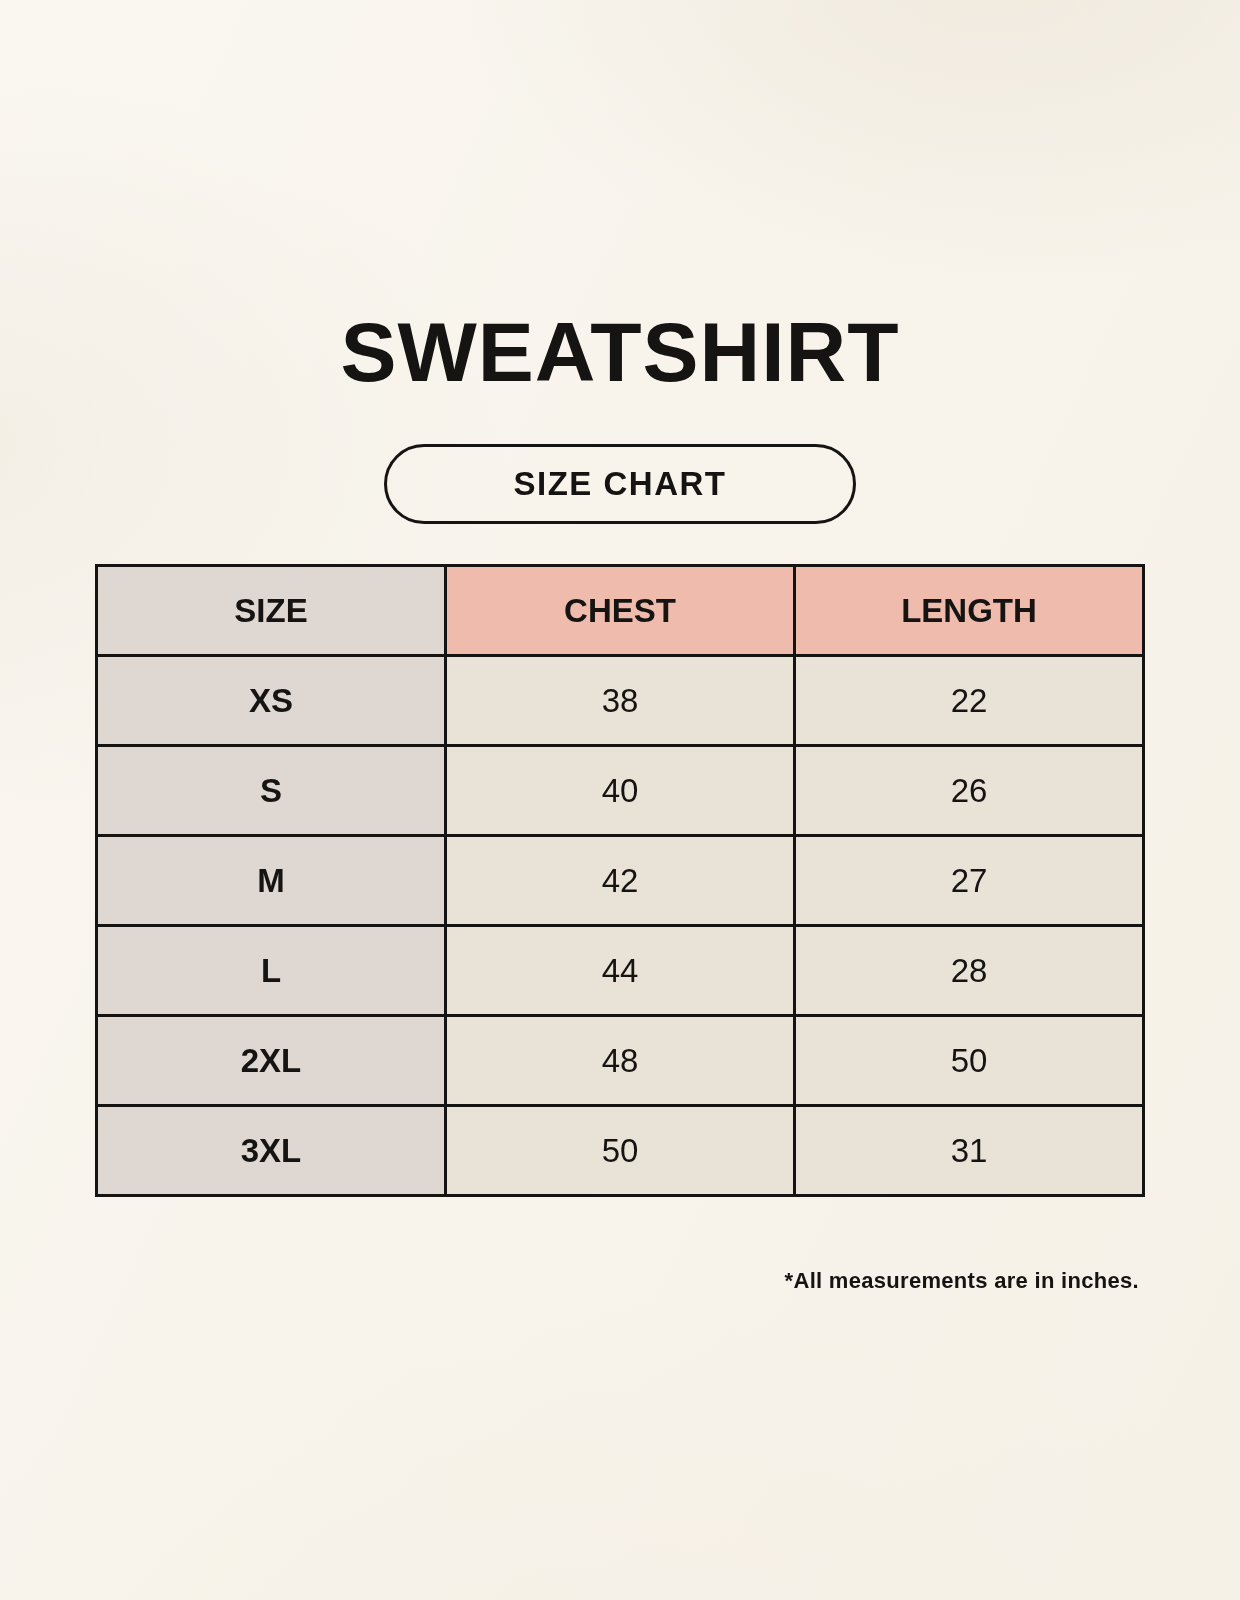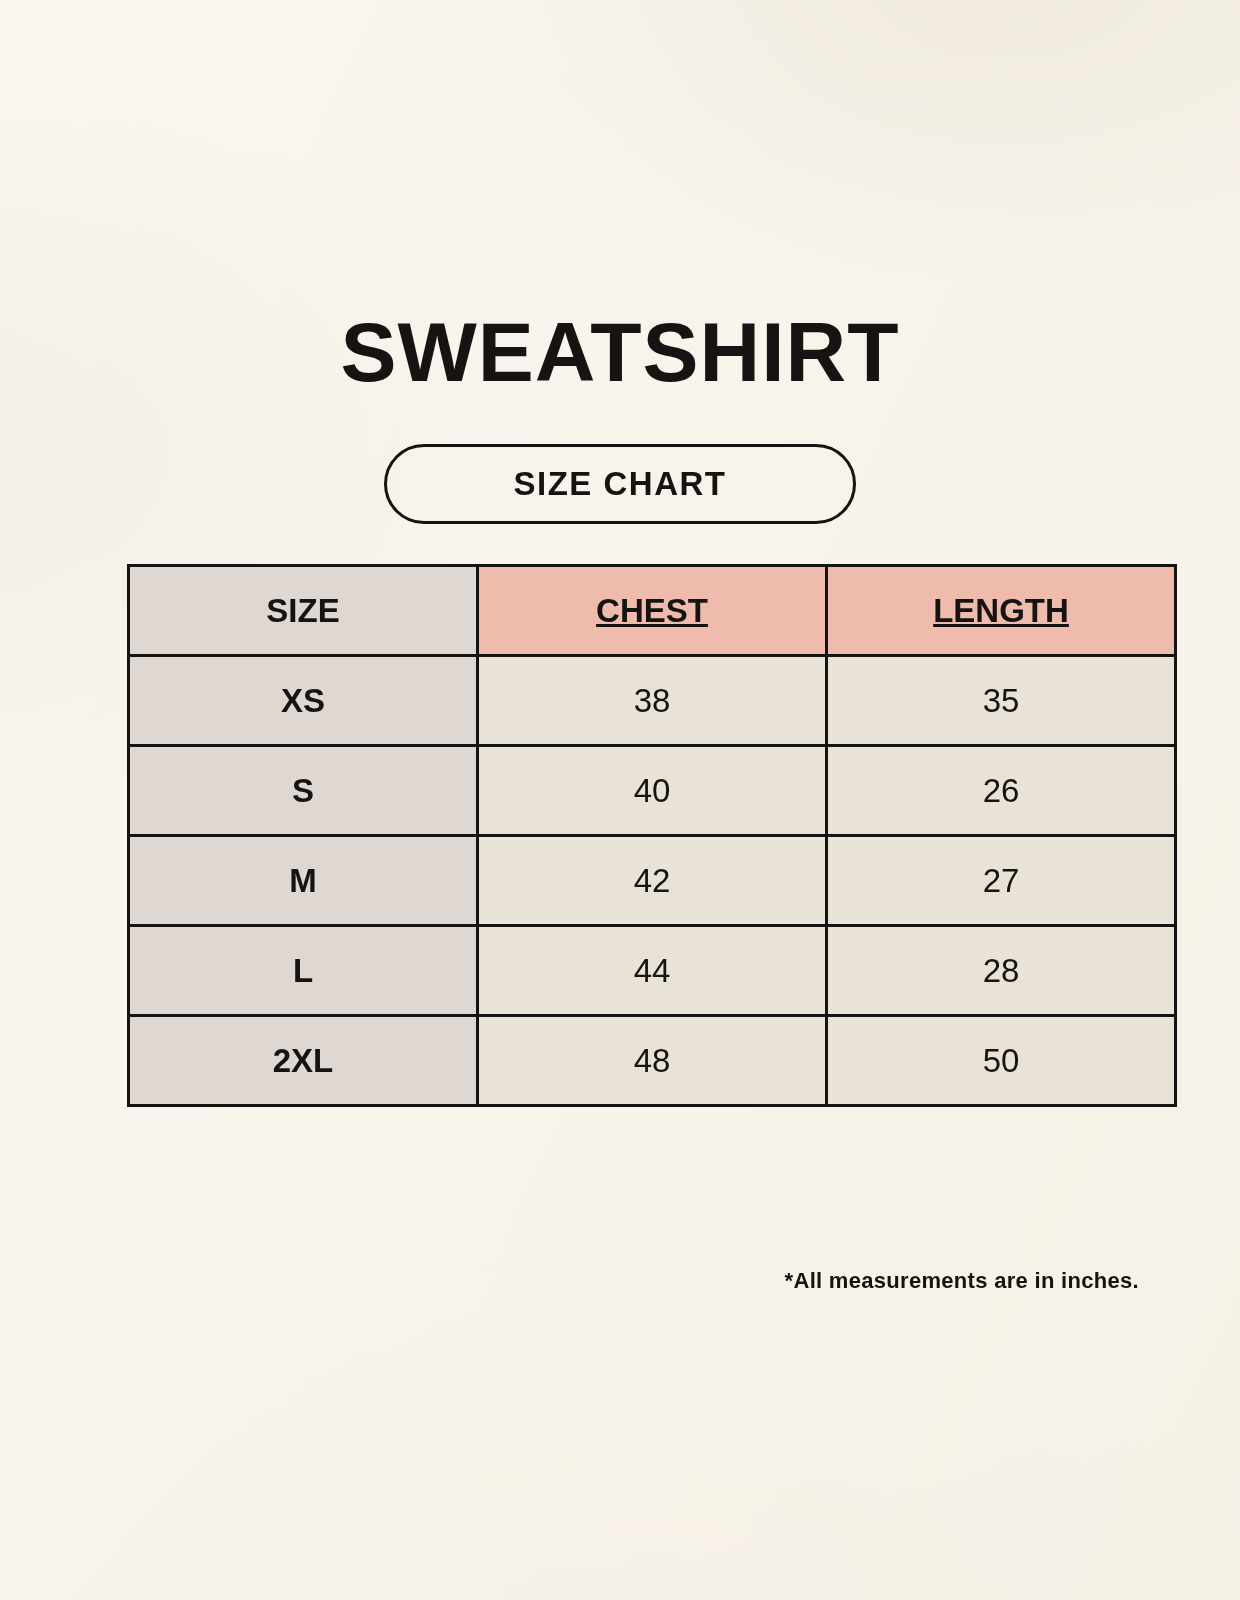--- a/index.html
+++ b/index.html
@@ -49,38 +49,37 @@
     font-size: 33px;
     font-weight: 700;
     letter-spacing: 1.5px;
     color: #161412;
   }
   .table-wrap {
     position: absolute;
     top: 564px;
     left: 95px;
     width: 1050px;
-    margin-left: 32px;
   }
   table.size-table {
     width: 100%;
     border-collapse: collapse;
     table-layout: fixed;
   }
   .size-table th, .size-table td {
     border: 3px solid #161412;
     height: 87px;
     padding: 0;
     text-align: center;
     vertical-align: middle;
     font-size: 33px;
   }
   .size-table th { font-weight: 700; }
   .head-size  { background: #ded7d2; }
-  .head-meas  { background: #eebbac; text-decoration: underline; }
+  .head-meas  { background: #eebbac; }
   .cell-size  { background: #ded7d2; font-weight: 700; }
   .cell-val   { background: #e9e2d7; font-weight: 400; }
   .footnote {
     position: absolute;
     top: 1268px;
     right: 101px;
     font-size: 22px;
     font-weight: 700;
     letter-spacing: 0.3px;
   }
@@ -102,21 +101,21 @@
         <tr>
           <th class="head-size">SIZE</th>
           <th class="head-meas">CHEST</th>
           <th class="head-meas">LENGTH</th>
         </tr>
       </thead>
       <tbody>
         <tr>
           <td class="cell-size">XS</td>
           <td class="cell-val">38</td>
-          <td class="cell-val">35</td>
+          <td class="cell-val">22</td>
         </tr>
         <tr>
           <td class="cell-size">S</td>
           <td class="cell-val">40</td>
           <td class="cell-val">26</td>
         </tr>
         <tr>
           <td class="cell-size">M</td>
           <td class="cell-val">42</td>
           <td class="cell-val">27</td>
@@ -124,19 +123,24 @@
         <tr>
           <td class="cell-size">L</td>
           <td class="cell-val">44</td>
           <td class="cell-val">28</td>
         </tr>
         <tr>
           <td class="cell-size">2XL</td>
           <td class="cell-val">48</td>
           <td class="cell-val">50</td>
         </tr>
+        <tr>
+          <td class="cell-size">3XL</td>
+          <td class="cell-val">50</td>
+          <td class="cell-val">31</td>
+        </tr>
       </tbody>
     </table>
   </div>
 
   <div class="footnote">*All measurements are in inches.</div>
 
 </div>
 
 </body></html>

